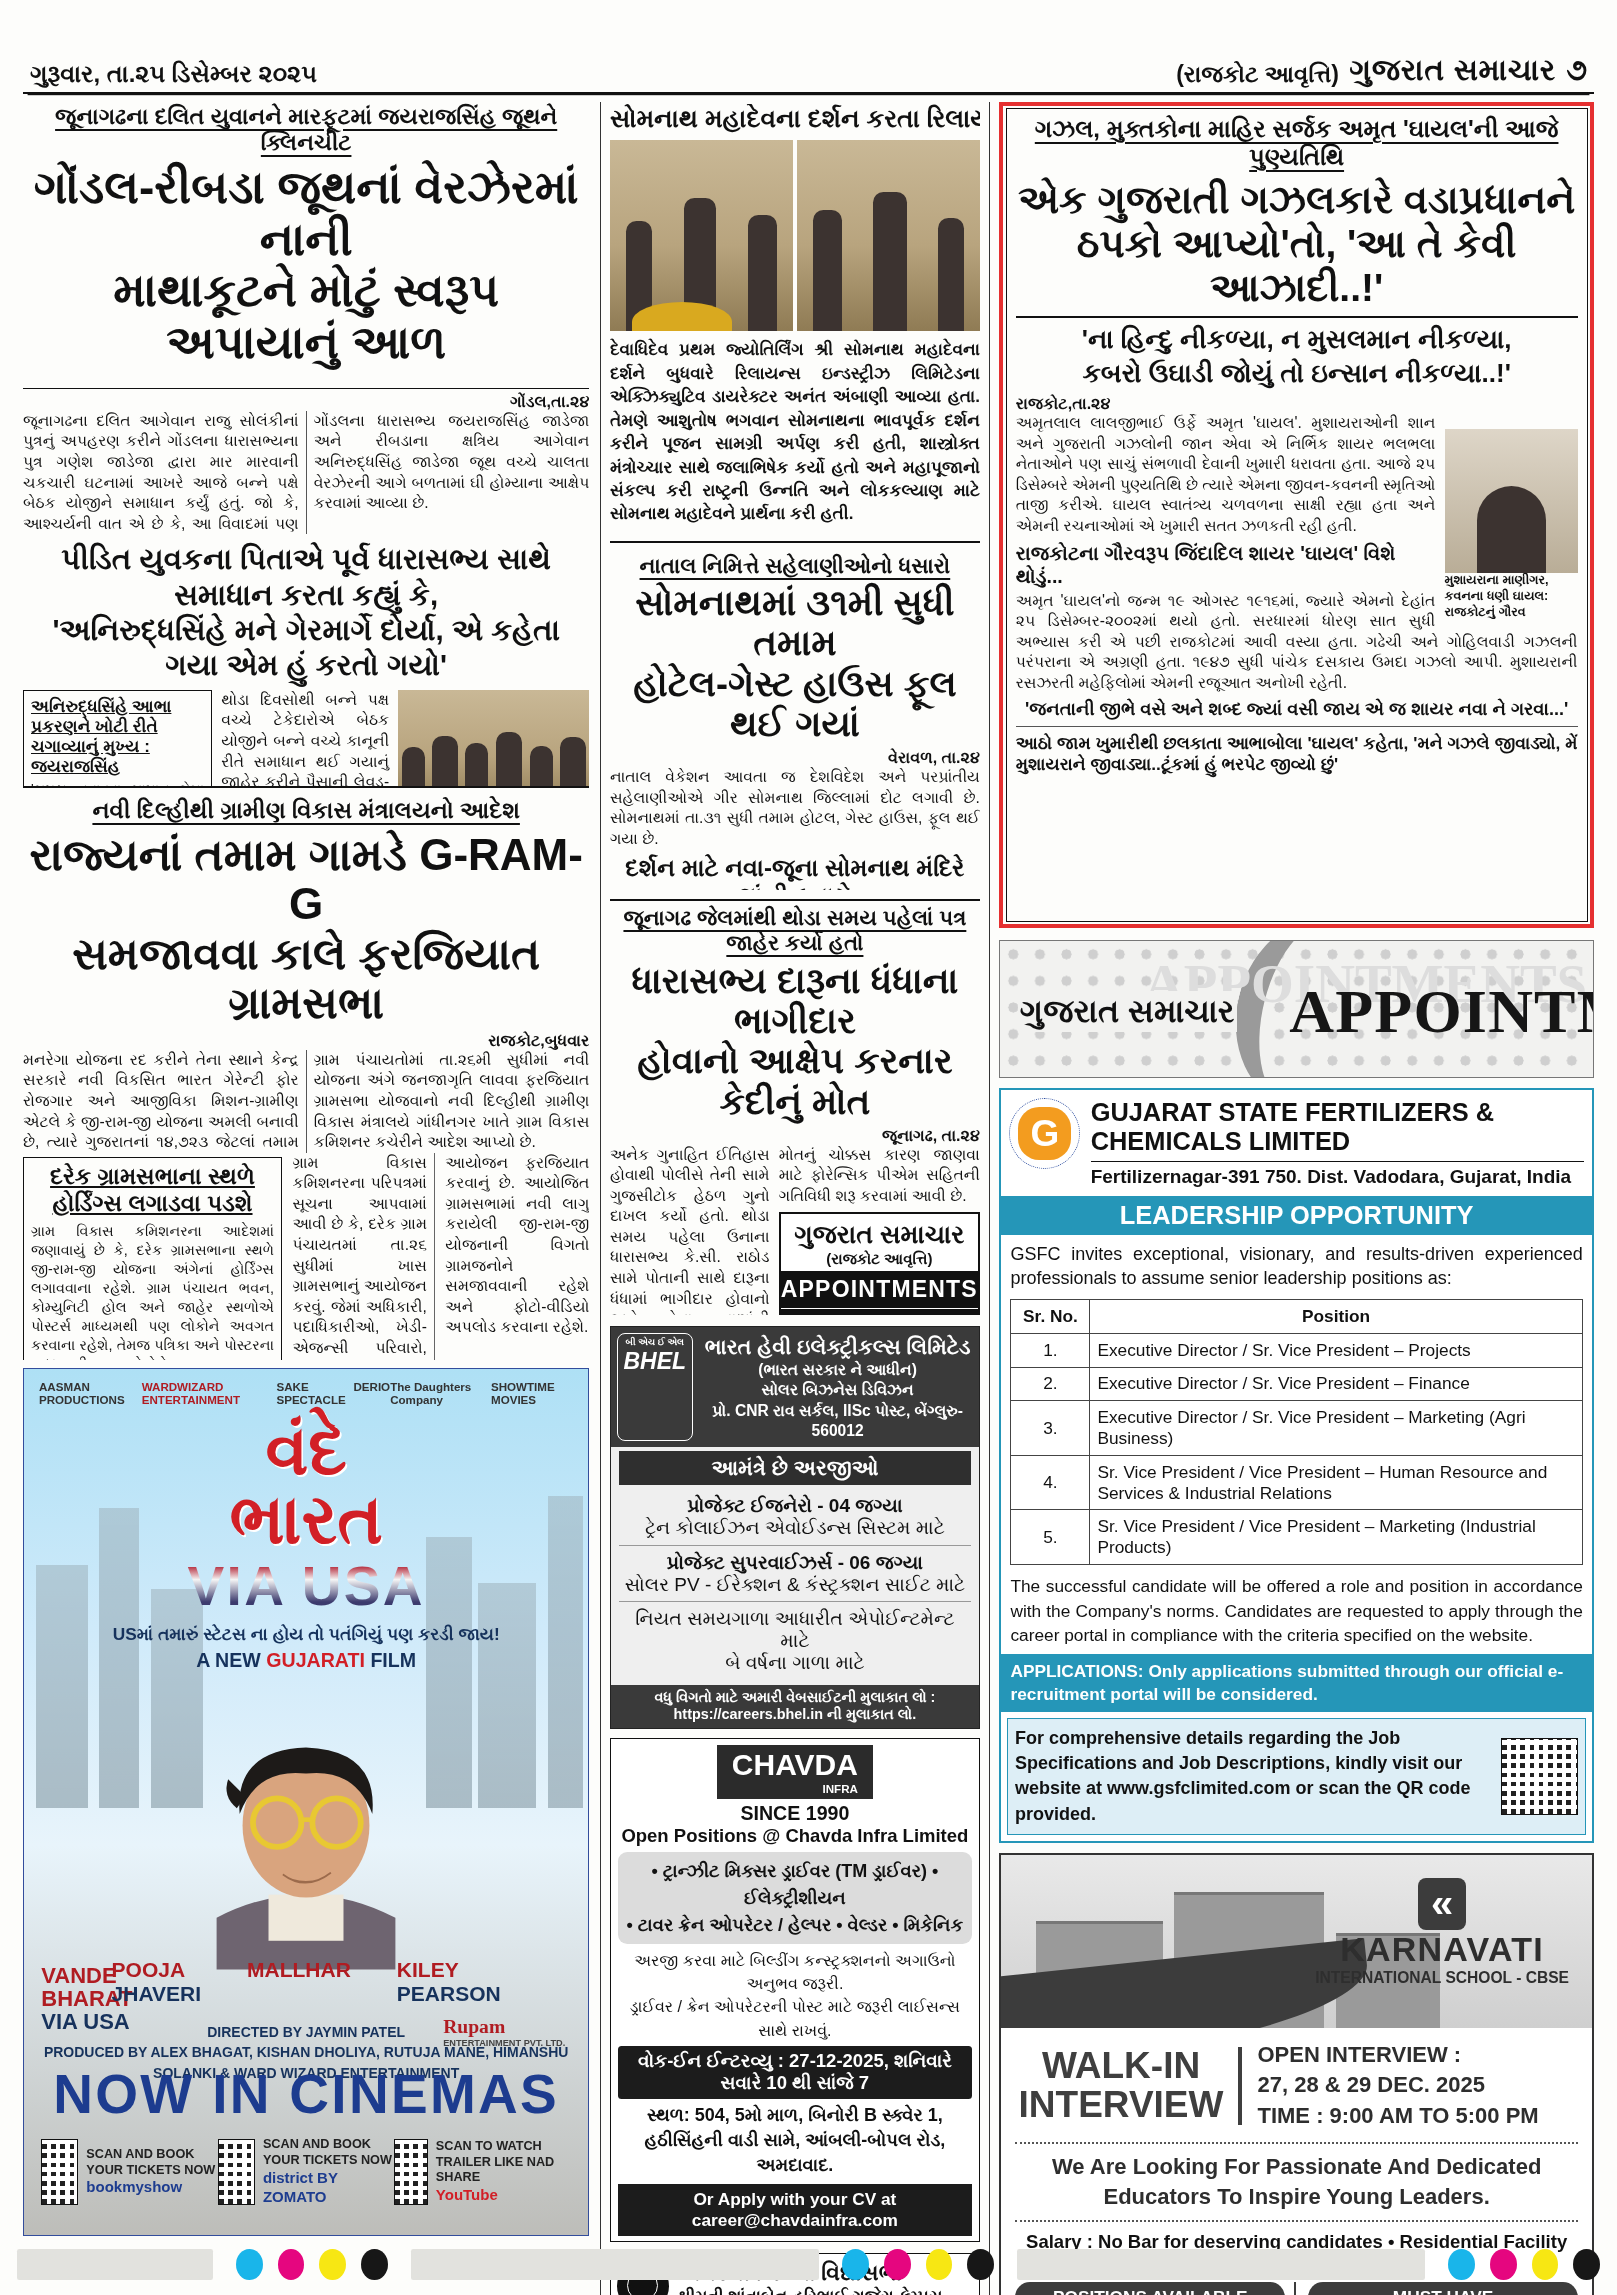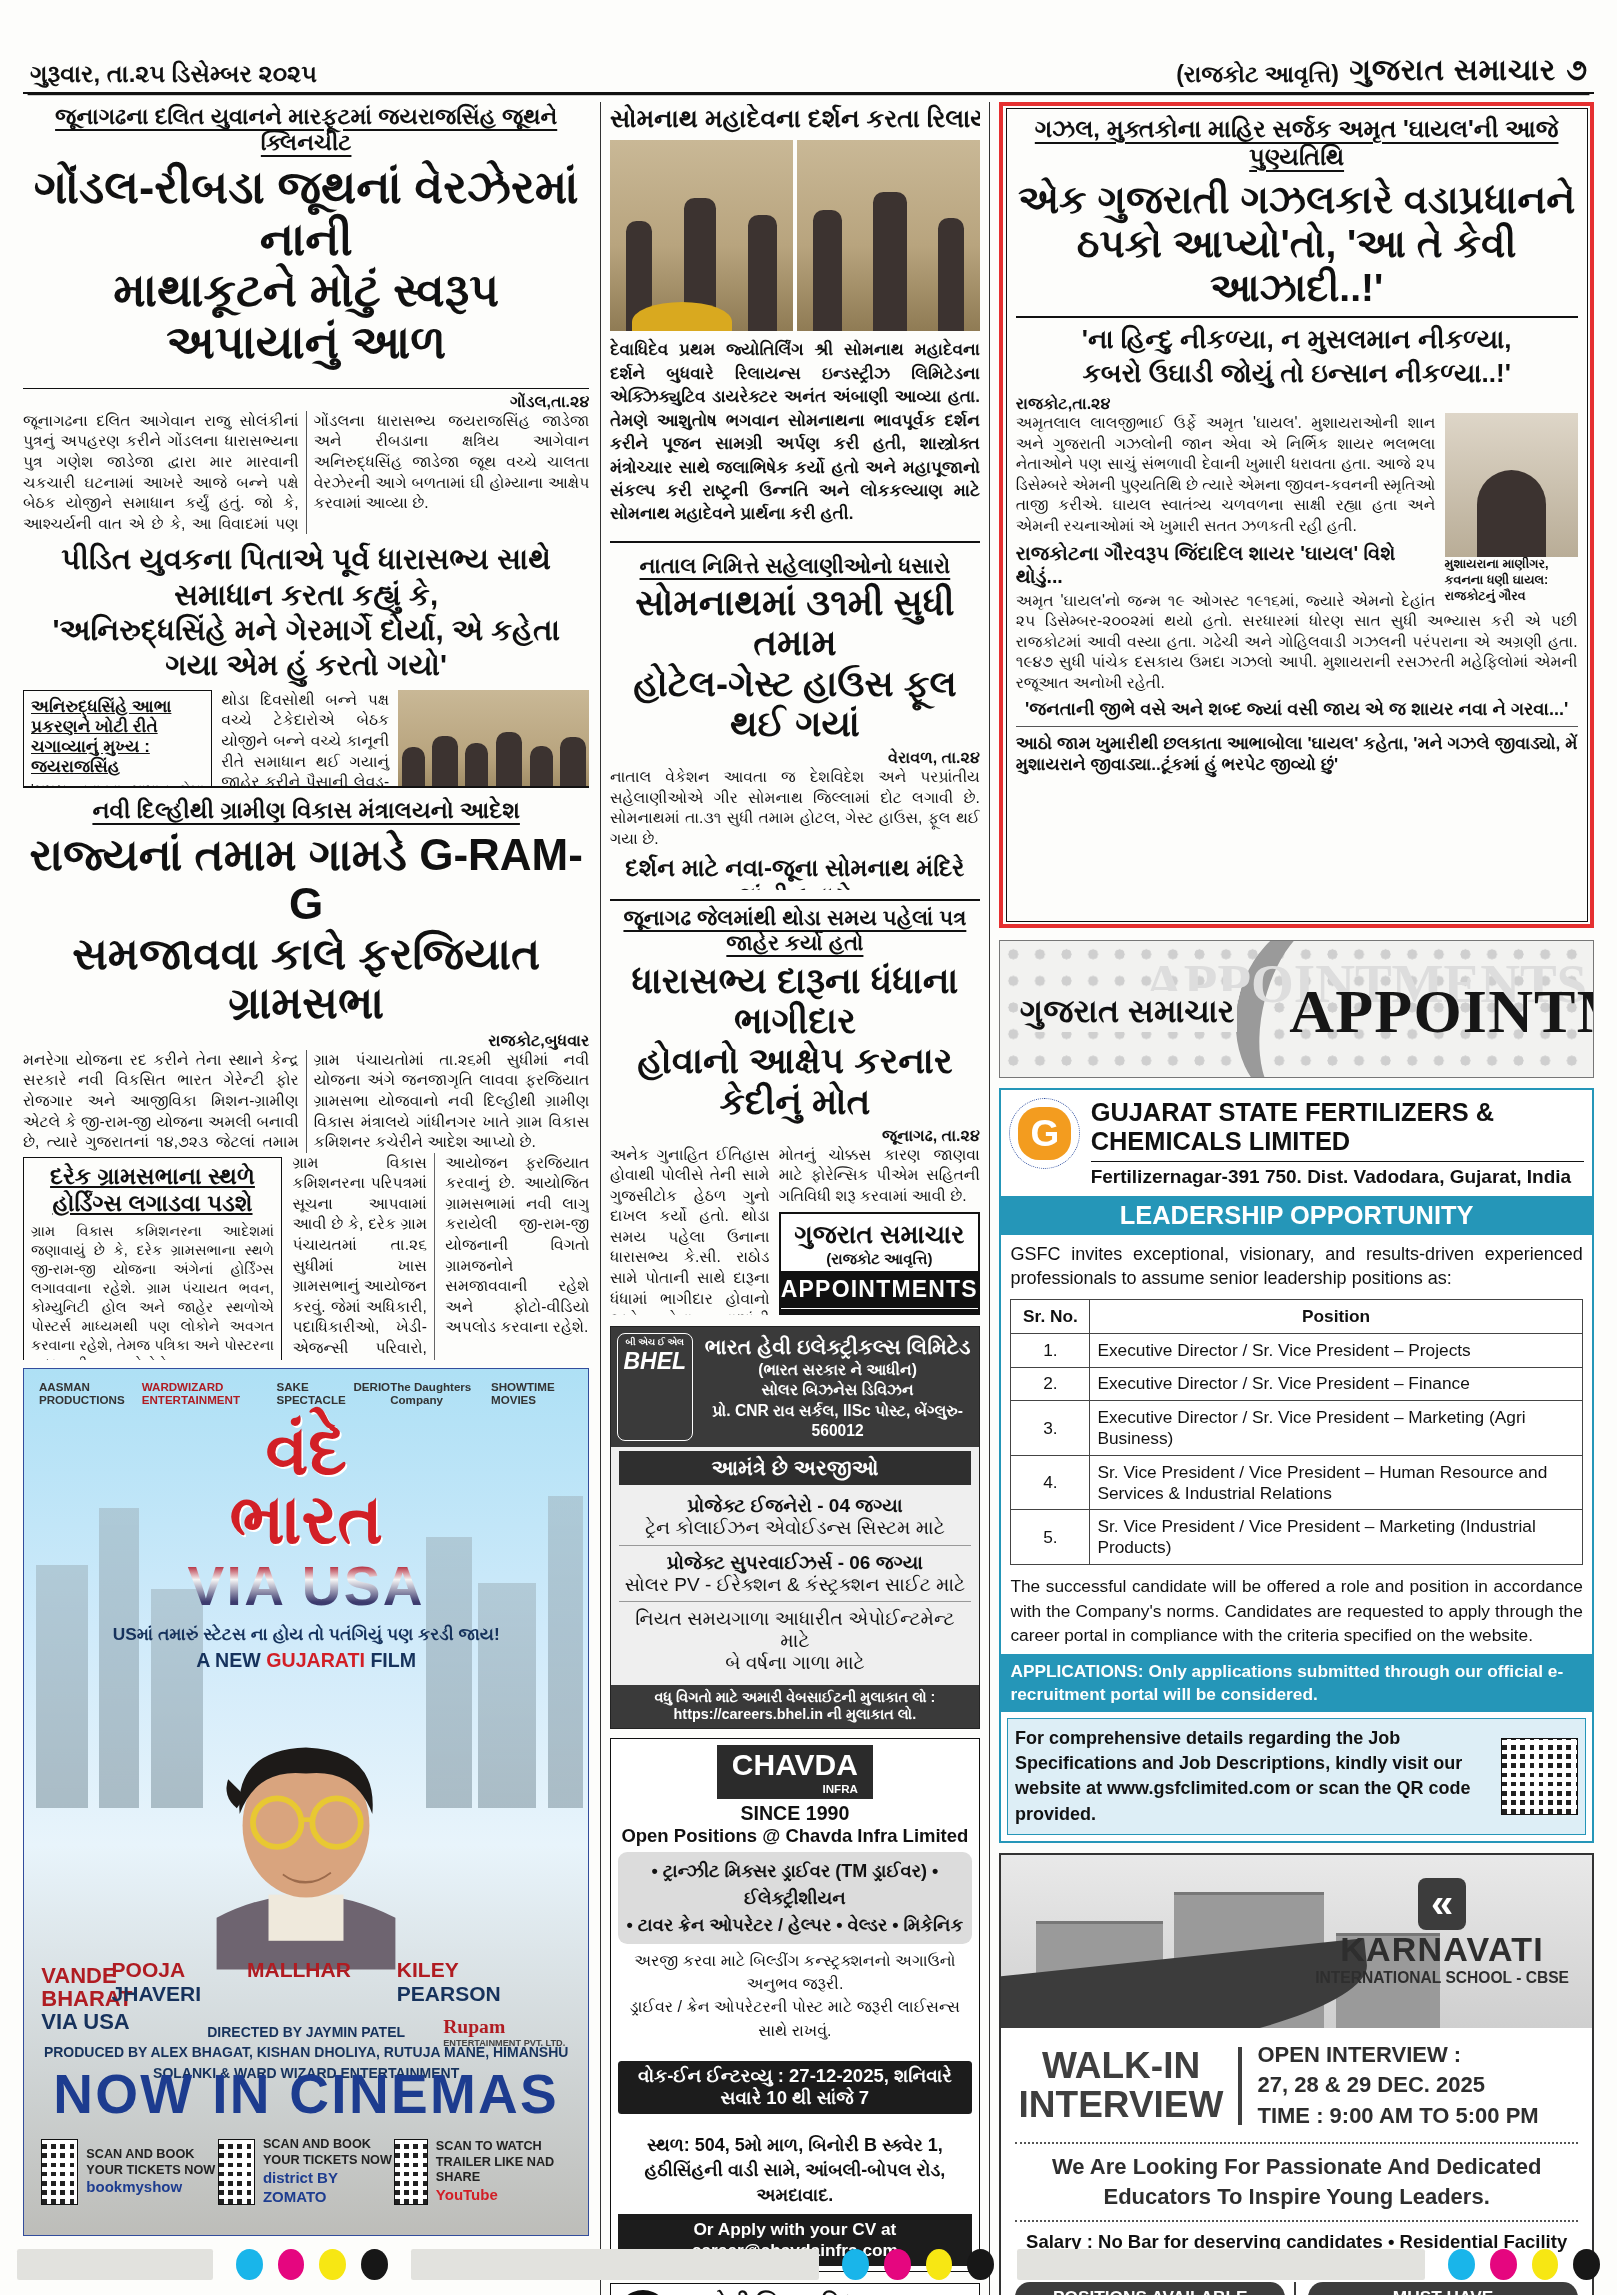--- a/index.html
+++ b/index.html
@@ -105,21 +105,21 @@
   .bheljob{text-align:center;font-size:19px;font-weight:bold;padding:5.8px 0;border-bottom:1.2px solid #999;margin:0 8px;}
   .bhelfoot{background:#3a3a3a;color:#fff;font-size:14.4px;font-weight:bold;text-align:center;padding:4.6px;margin-top:4.6px;}
 
   .chavda{margin-top:9.2px;border:1.7px solid #111;background:#fff;padding:5.8px 7px;text-align:center;}
   .chlogo{display:inline-block;background:#2b2b2b;color:#fff;font-weight:900;font-size:30px;padding:3.5px 15px;}
   .chlogo small{display:block;font-size:11.6px;text-align:right;font-weight:bold;}
   .chsince{font-size:19.6px;font-weight:900;margin-top:3.5px;}
   .chopen{font-size:18.5px;font-weight:900;}
   .chroles{background:#dcdcdc;border-radius:9.2px;font-size:18px;font-weight:900;padding:5.8px;margin:4.6px 0;line-height:1.5;}
   .chreq{font-size:16px;line-height:1.45;}
-  .chbar{background:#1c1c1c;color:#fff;font-size:18.5px;font-weight:900;padding:4.6px;border-radius:3.5px;margin:19px 0;}
+  .chbar{background:#1c1c1c;color:#fff;font-size:18.5px;font-weight:900;padding:4.6px;border-radius:3.5px;margin:4px 0;}
   .chvenue{font-size:18px;font-weight:900;line-height:1.4;}
   .chmail{background:#1c1c1c;color:#fff;font-size:17.3px;font-weight:bold;padding:4.6px;margin-top:5.8px;}
 
   .amreli{margin-top:10.4px;border:1.7px solid #111;position:relative;background:#fff;}
   .amhead{display:flex;gap:8px;padding:5.8px;}
   .amlogo{width:52px;height:52px;border-radius:50%;background:#111;flex:none;position:relative;}
   .amlogo:after{content:"";position:absolute;inset:10.4px;border-radius:50%;border:1.7px solid #fff;}
   .amtitle{font-size:22px;font-weight:900;}
   .amsub{font-size:17px;font-weight:bold;line-height:1.3;}
 
@@ -463,21 +463,21 @@
         <span class="kicker">ગઝલ, મુક્તકોના માહિર સર્જક અમૃત 'ઘાયલ'ની આજે પુણ્યતિથિ</span>
         <div class="bigH">
           <div>એક ગુજરાતી ગઝલકારે વડાપ્રધાનને</div>
           <div>ઠપકો આપ્યો'તો, 'આ તે કેવી આઝાદી..!'</div>
         </div>
         <div class="pull">
           <div>'ના હિન્દુ નીકળ્યા, ન મુસલમાન નીકળ્યા,</div>
           <div>કબરો ઉઘાડી જોયું તો ઇન્સાન નીકળ્યા..!'</div>
         </div>
         <div class="dateline" style="text-align:left;">રાજકોટ,તા.૨૪</div>
-        <figure class="gportrait" style="margin-top:0;">
+        <figure class="gportrait" style="margin-top:16px;">
           <div class="photo">
             <span class="sil">
                     <span style="width:69px;height:87px;border-radius:35px 35px 0 0;margin:auto;"></span>
                   </span>
           </div>
           <figcaption class="cap" style="font-size:12.7px;">મુશાયરાના માણીગર, કવનના ધણી ઘાયલ: રાજકોટનું ગૌરવ</figcaption>
         </figure>
         <div class="bodytxt">અમૃતલાલ લાલજીભાઈ ઉર્ફે અમૃત 'ઘાયલ'. મુશાયરાઓની શાન અને ગુજરાતી ગઝલોની જાન એવા એ નિર્ભિક શાયર ભલભલા નેતાઓને પણ સાચું સંભળાવી દેવાની ખુમારી ધરાવતા હતા. આજે ૨૫ ડિસેમ્બરે એમની પુણ્યતિથિ છે ત્યારે એમના જીવન-કવનની સ્મૃતિઓ તાજી કરીએ. ઘાયલ સ્વાતંત્ર્ય ચળવળના સાક્ષી રહ્યા હતા અને એમની રચનાઓમાં એ ખુમારી સતત ઝળકતી રહી હતી.</div>
         <div class="ghsub">રાજકોટના ગૌરવરૂપ જિંદાદિલ શાયર 'ઘાયલ' વિશે થોડું...</div>
         <div class="bodytxt">અમૃત 'ઘાયલ'નો જન્મ ૧૯ ઓગસ્ટ ૧૯૧૬માં, જ્યારે એમનો દેહાંત ૨૫ ડિસેમ્બર-૨૦૦૨માં થયો હતો. સરધારમાં ધોરણ સાત સુધી અભ્યાસ કરી એ પછી રાજકોટમાં આવી વસ્યા હતા. ગઢેચી અને ગોહિલવાડી ગઝલની પરંપરાના એ અગ્રણી હતા. ૧૯૪૭ સુધી પાંચેક દસકાય ઉમદા ગઝલો આપી. મુશાયરાની રસઝરતી મહેફિલોમાં એમની રજૂઆત અનોખી રહેતી.</div>

